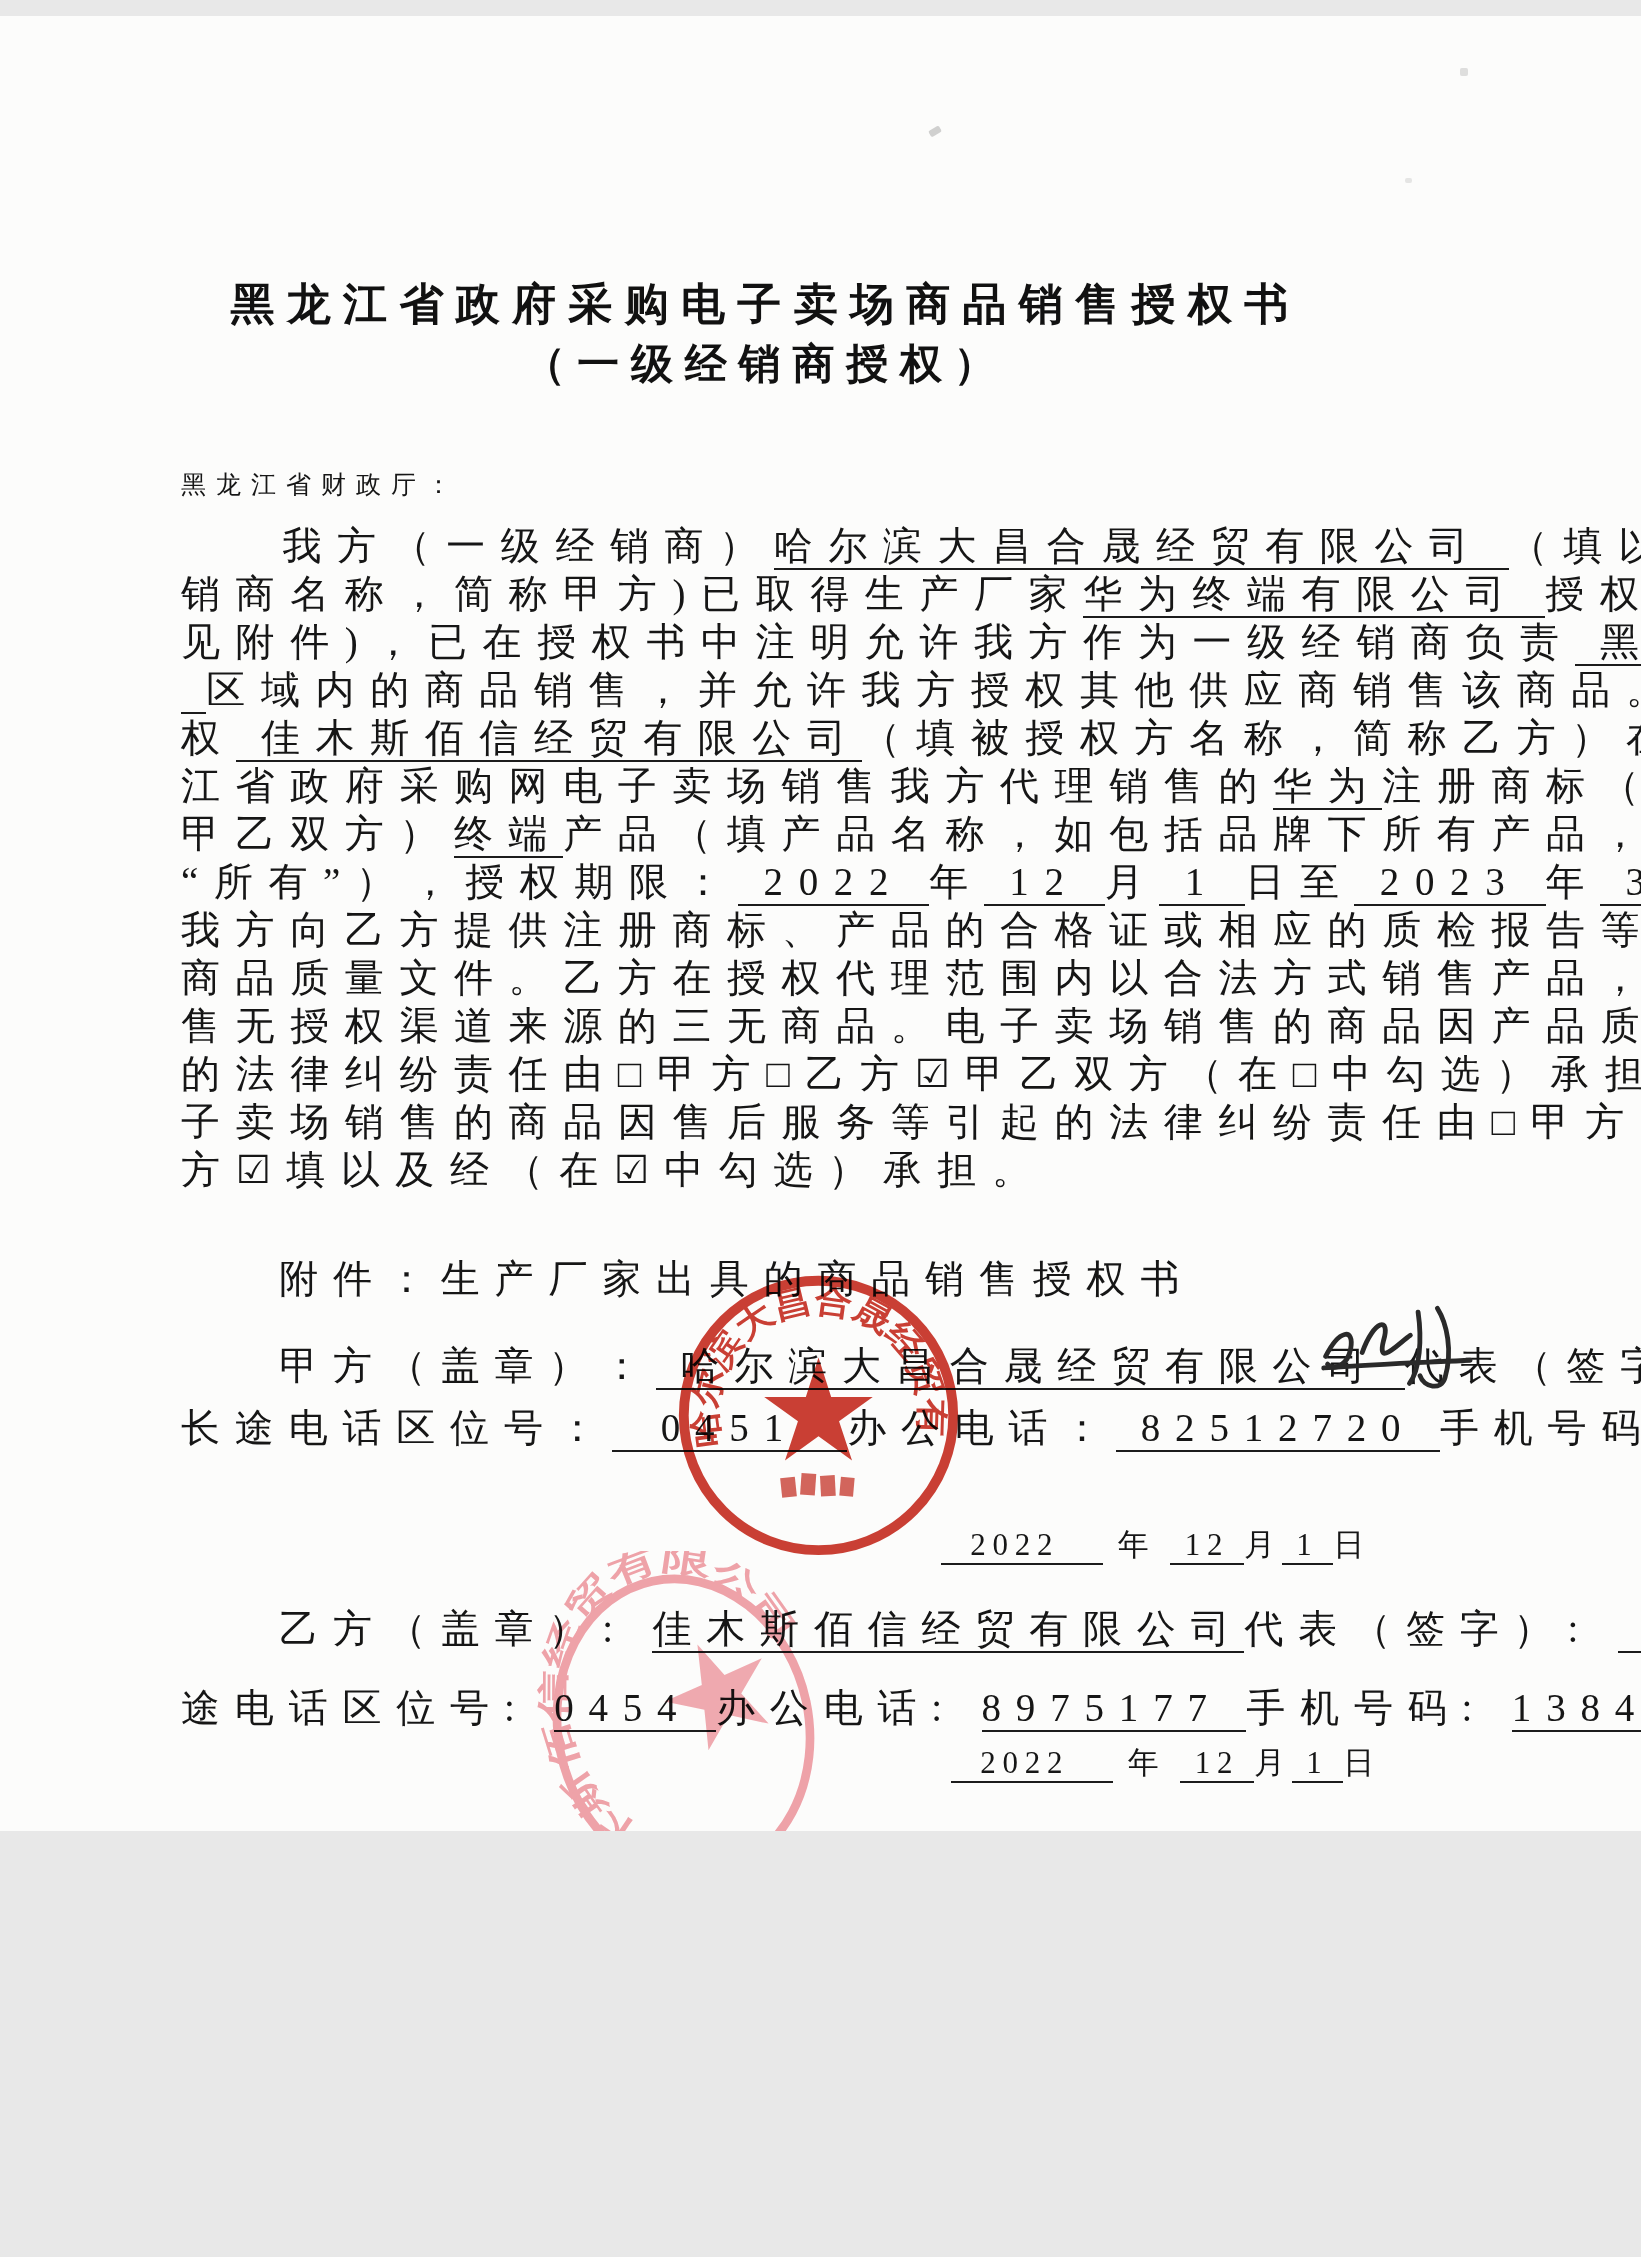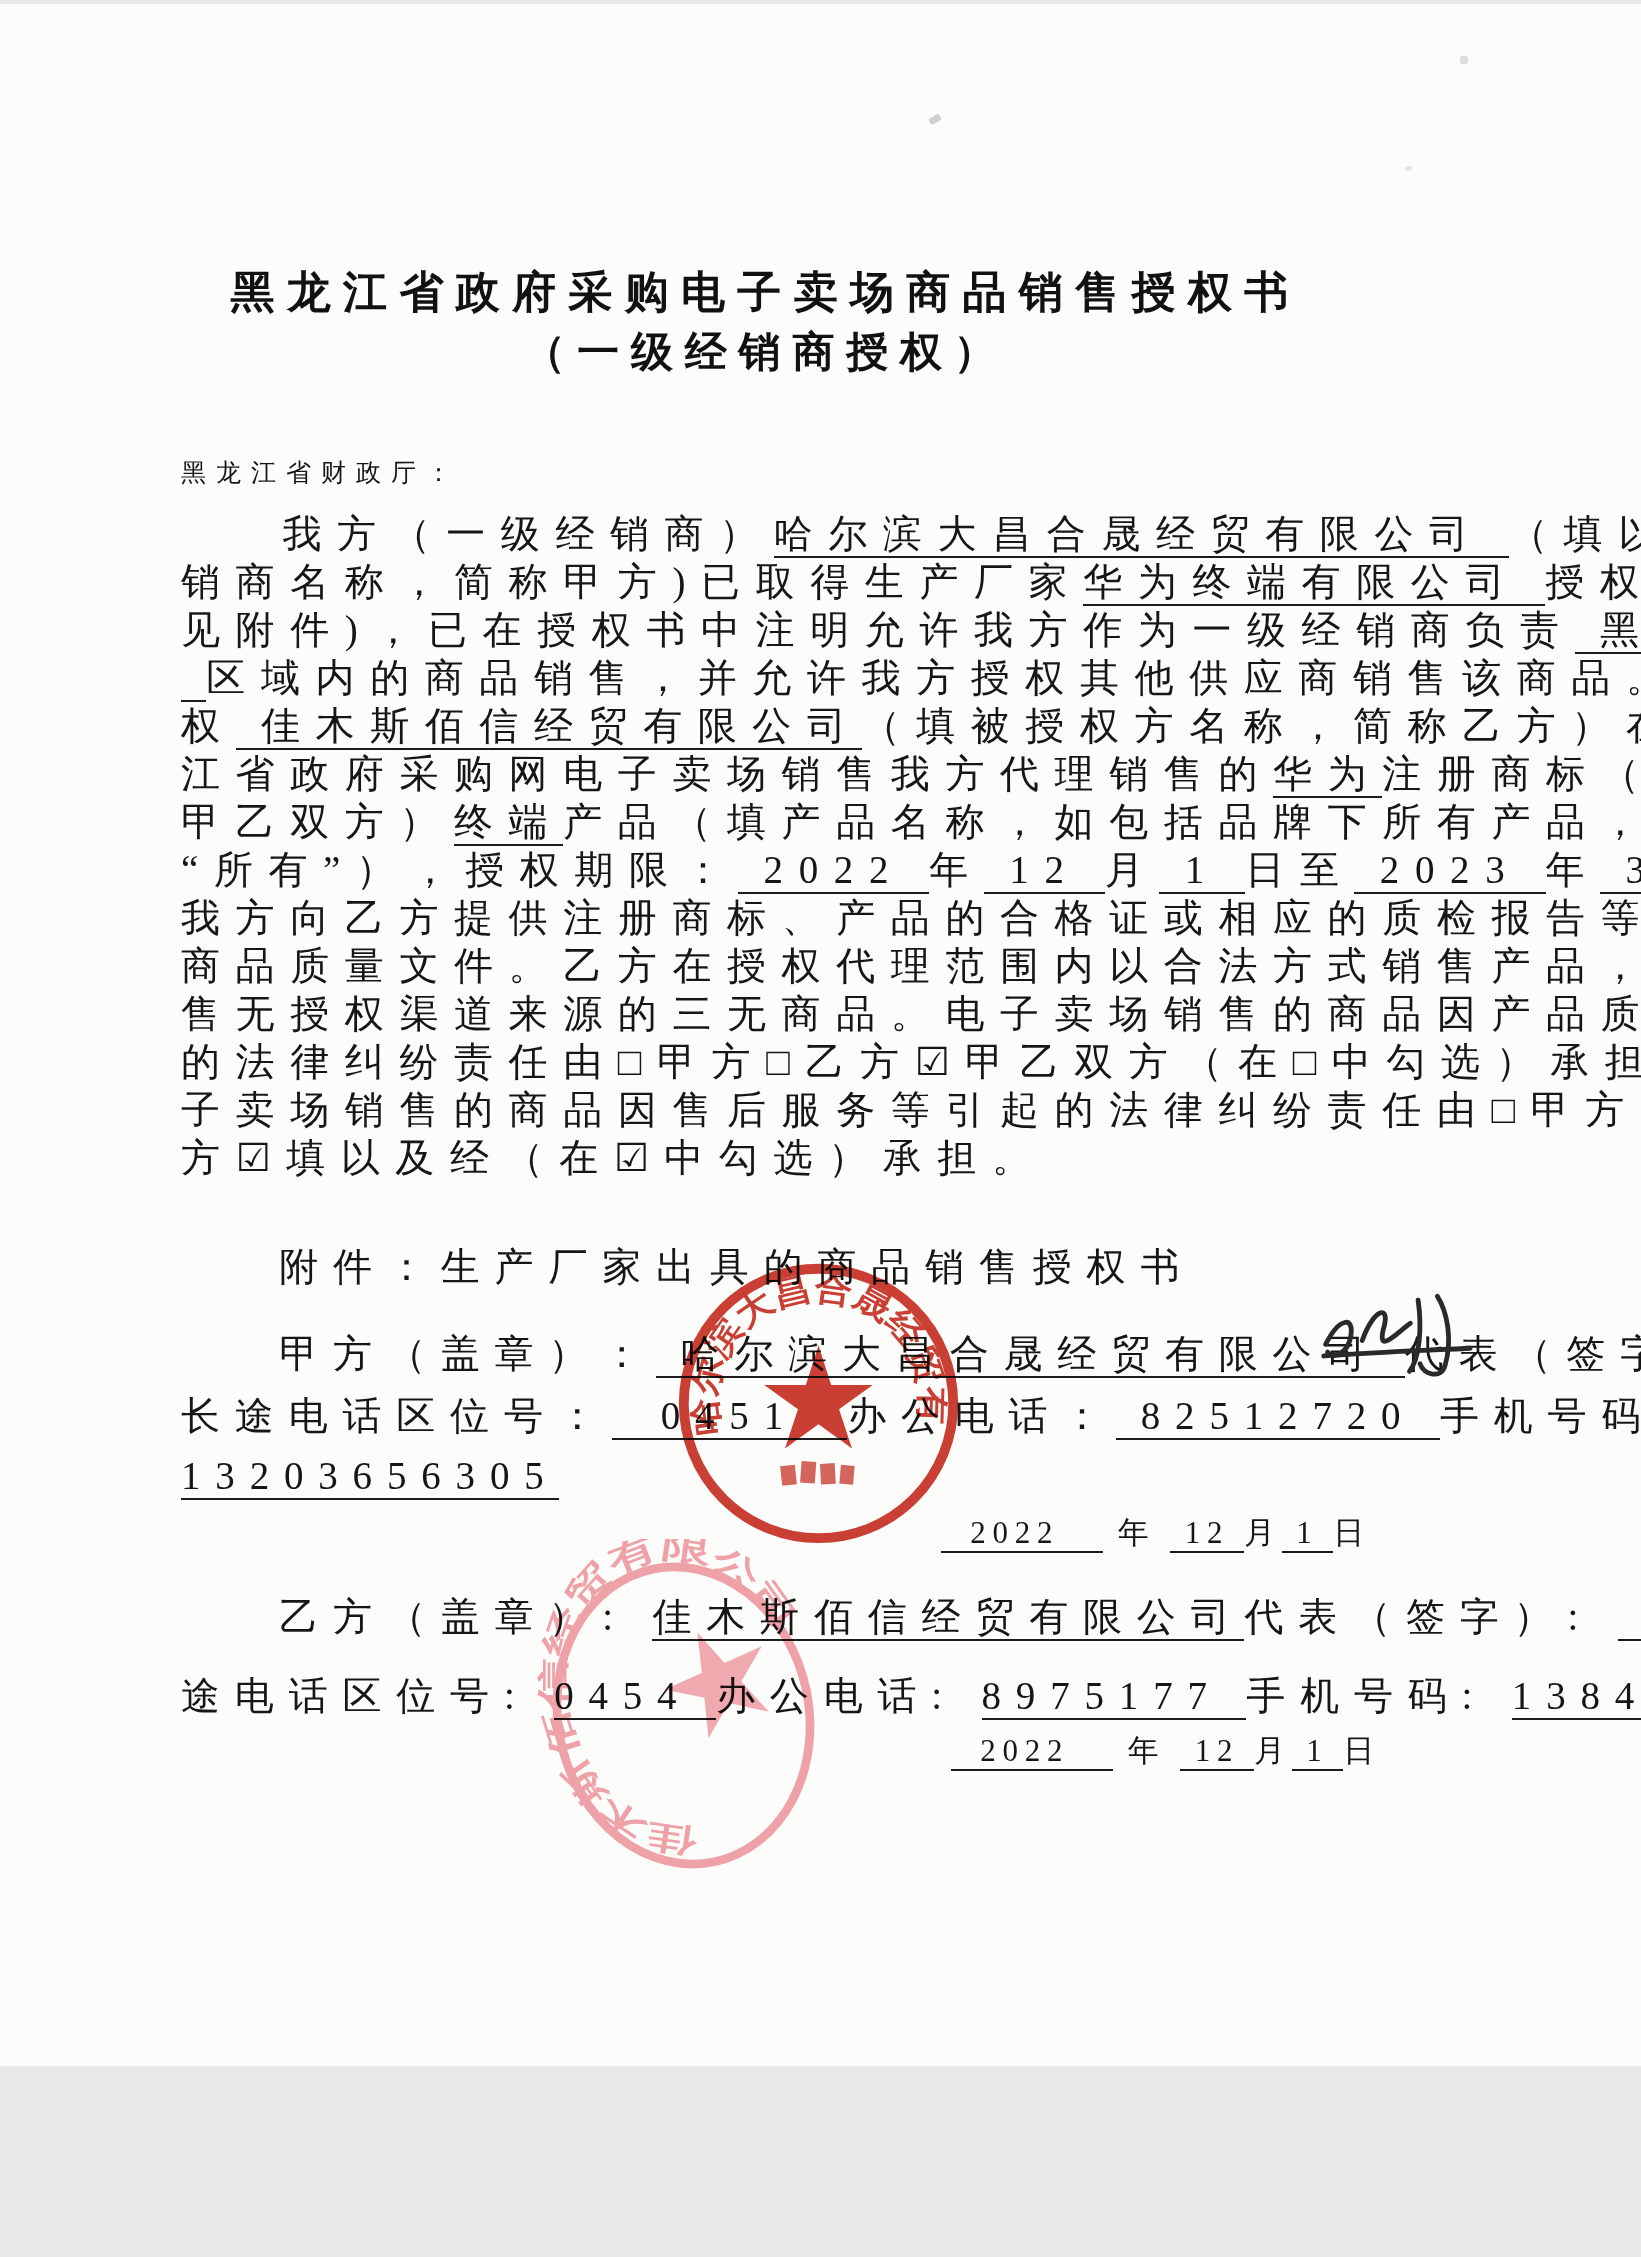--- a/index.html
+++ b/index.html
@@ -1,17 +1,17 @@
 <!DOCTYPE html>
 <html><head>
 <meta charset="utf-8">
 <style>
   html,body{margin:0;padding:0;background:#e8e8e8;}
   .page{
-    position:relative; width:1641px; height:2062px; margin:4px auto;
+    position:relative; width:1641px; height:1815px; margin:16px auto;
     background:#fcfcfb; overflow:hidden;
     font-family:"Liberation Serif","DejaVu Serif","DejaVu Sans",serif;
     color:#161616;
     text-decoration:underline;
   }
   .title{
     position:absolute; left:179px; top:259px; width:1173px;
     text-align:center; font-weight:bold; font-size:44px; letter-spacing:0.28em;
     font-family:"Liberation Sans","DejaVu Sans",sans-serif; color:#111;
     white-space:pre;
@@ -72,21 +72,20 @@
       <div class="bodyline"><span>售无授权渠道来源的三无商品。电子卖场销售的商品因产品质量引起</span></div>
       <div class="bodyline"><span>的法律纠纷责任由□甲方□乙方☑甲乙双方（在□中勾选）承担；电</span></div>
       <div class="bodyline"><span>子卖场销售的商品因售后服务等引起的法律纠纷责任由□甲方☑乙</span></div>
       <div class="bodyline"><span>方☑填以及经（在☑中勾选）承担。</span></div>
     </div>
 
   <div class="fline attach"><span>    附件：生产厂家出具的商品销售授权书</span></div>
 
   <div class="fline pa1"><span>    甲方（盖章）：</span><span class="u"> 哈尔滨大昌合晟经贸有限公司 </span><span>代表（签字）:</span></div>
   <div class="fline pa2"><span>长途电话区位号：</span><span class="u">  0451  </span><span>办公电话：</span><span class="u"> 82512720 </span><span>手机号码：</span></div>
-  <div class="fline pa3"><span class="u">13203656305</span></div>
   <div class="dateline pa-date"><span class="u">  2022   </span><span> 年 </span><span class="u"> 12 </span><span>月</span><span class="u"> 1 </span><span>日</span></div>
 
   <div class="fline pb1"><span>    乙方（盖章）: </span><span class="u">佳木斯佰信经贸有限公司</span><span>代表（签字）: </span><span class="u">      </span></div>
   <div class="fline pb2"><span>途电话区位号: </span><span class="u">0454 </span><span>办公电话: </span><span class="u">8975177 </span><span>手机号码: </span><span class="u">13846158229</span></div>
   <div class="dateline pb-date"><span class="u">  2022   </span><span> 年 </span><span class="u"> 12 </span><span>月</span><span class="u"> 1 </span><span>日</span></div>
 
   <svg class="stamp stamp-a" width="295" height="295" viewBox="0 0 300 300">
     <circle cx="150" cy="151" r="137" fill="none" stroke-width="10" stroke="#c93428"></circle>
     <path id="sealArcA" d="M52.3,185.6 A104,104 0 1 1 247.7,185.6" fill="none"></path>
     <text font-family="Liberation Sans, DejaVu Sans, sans-serif" font-size="34" font-weight="bold" textLength="495" lengthAdjust="spacingAndGlyphs" fill="#c93428">

